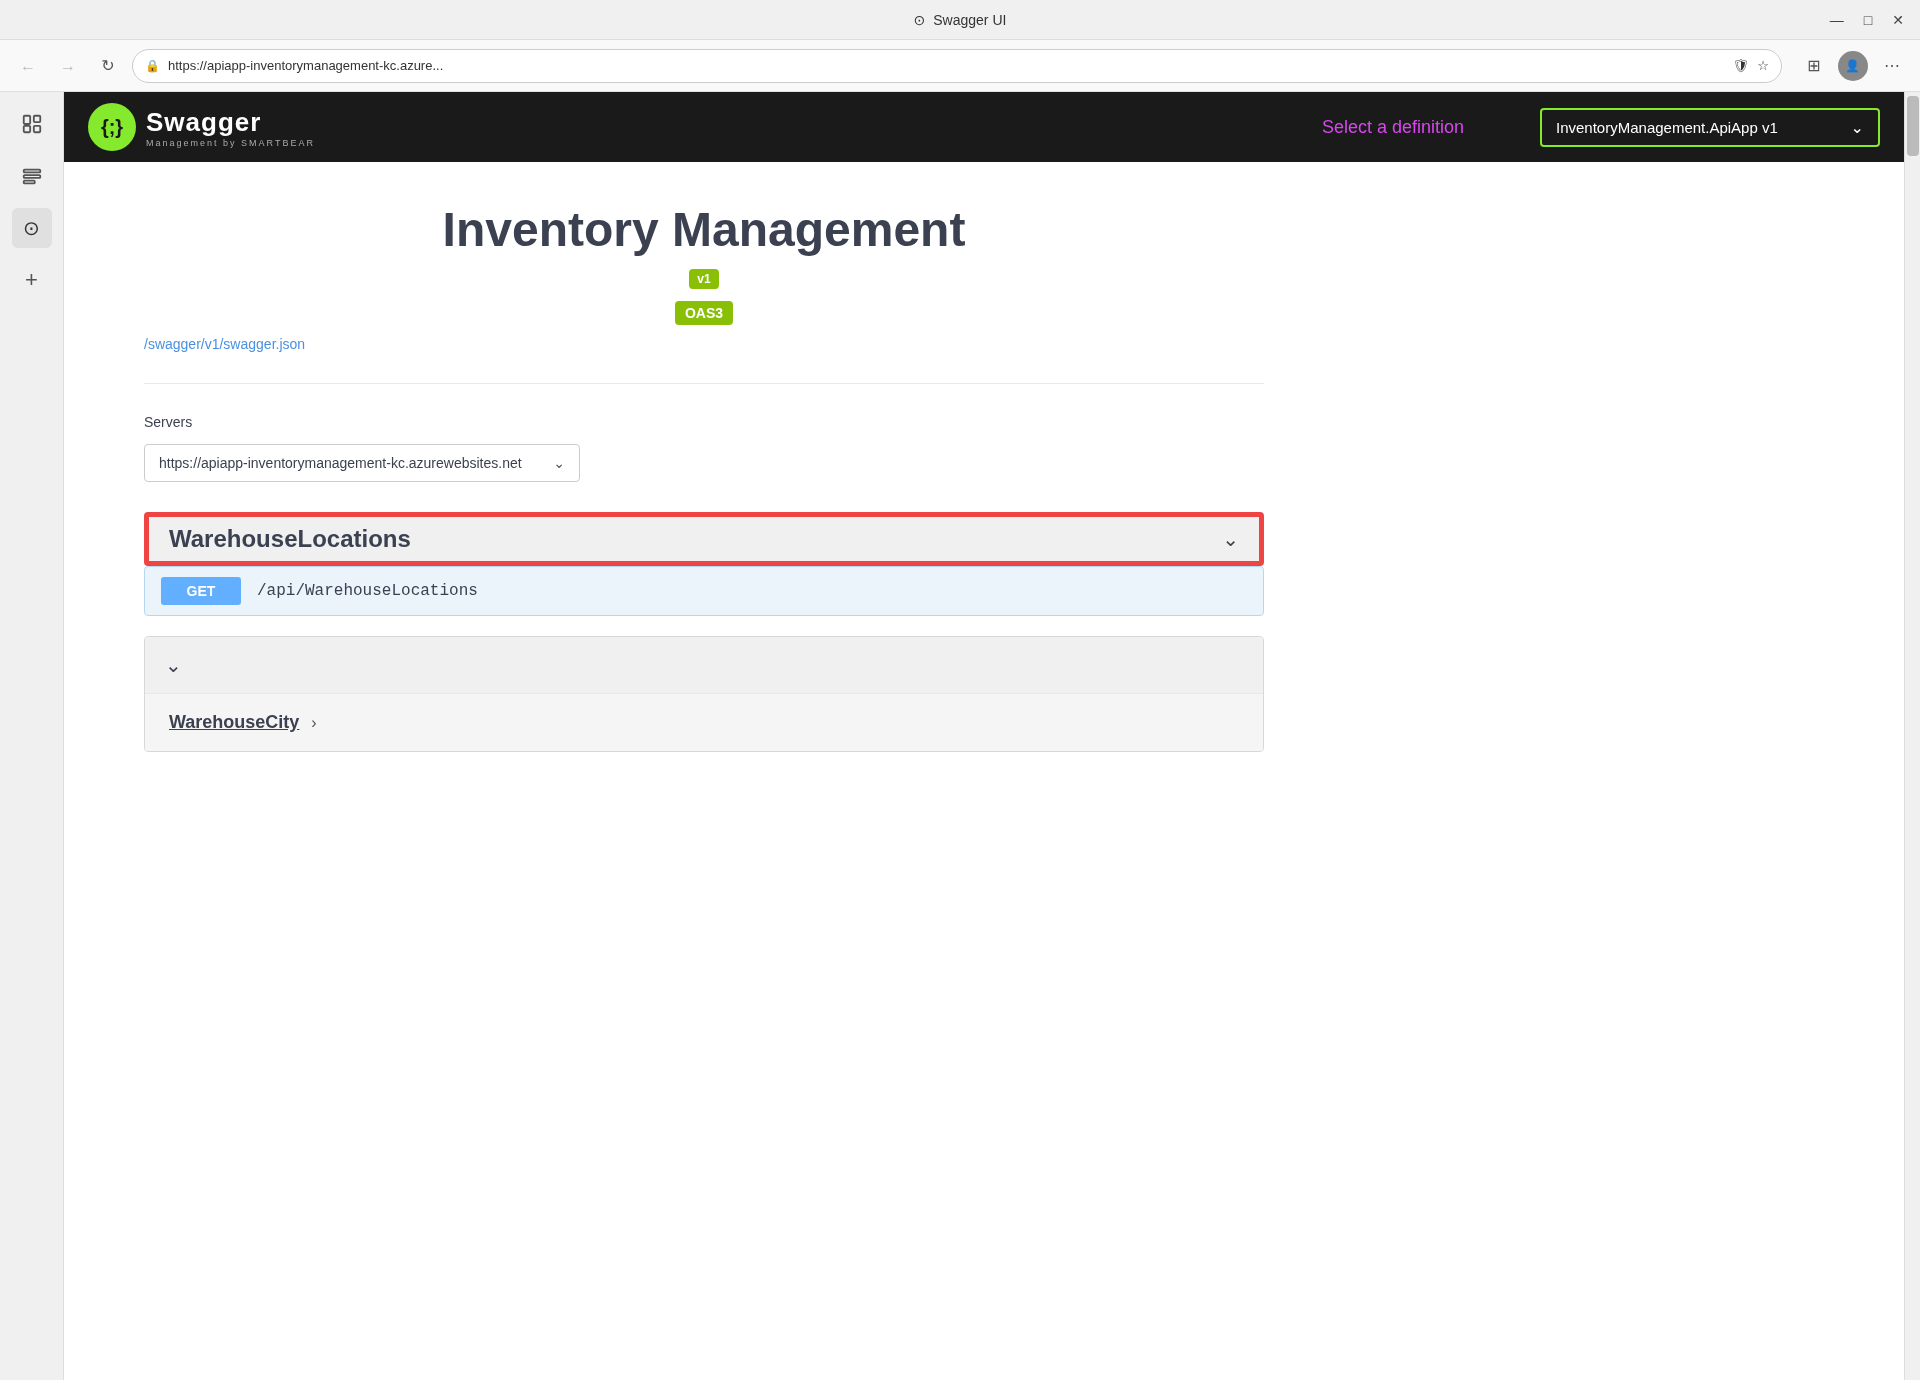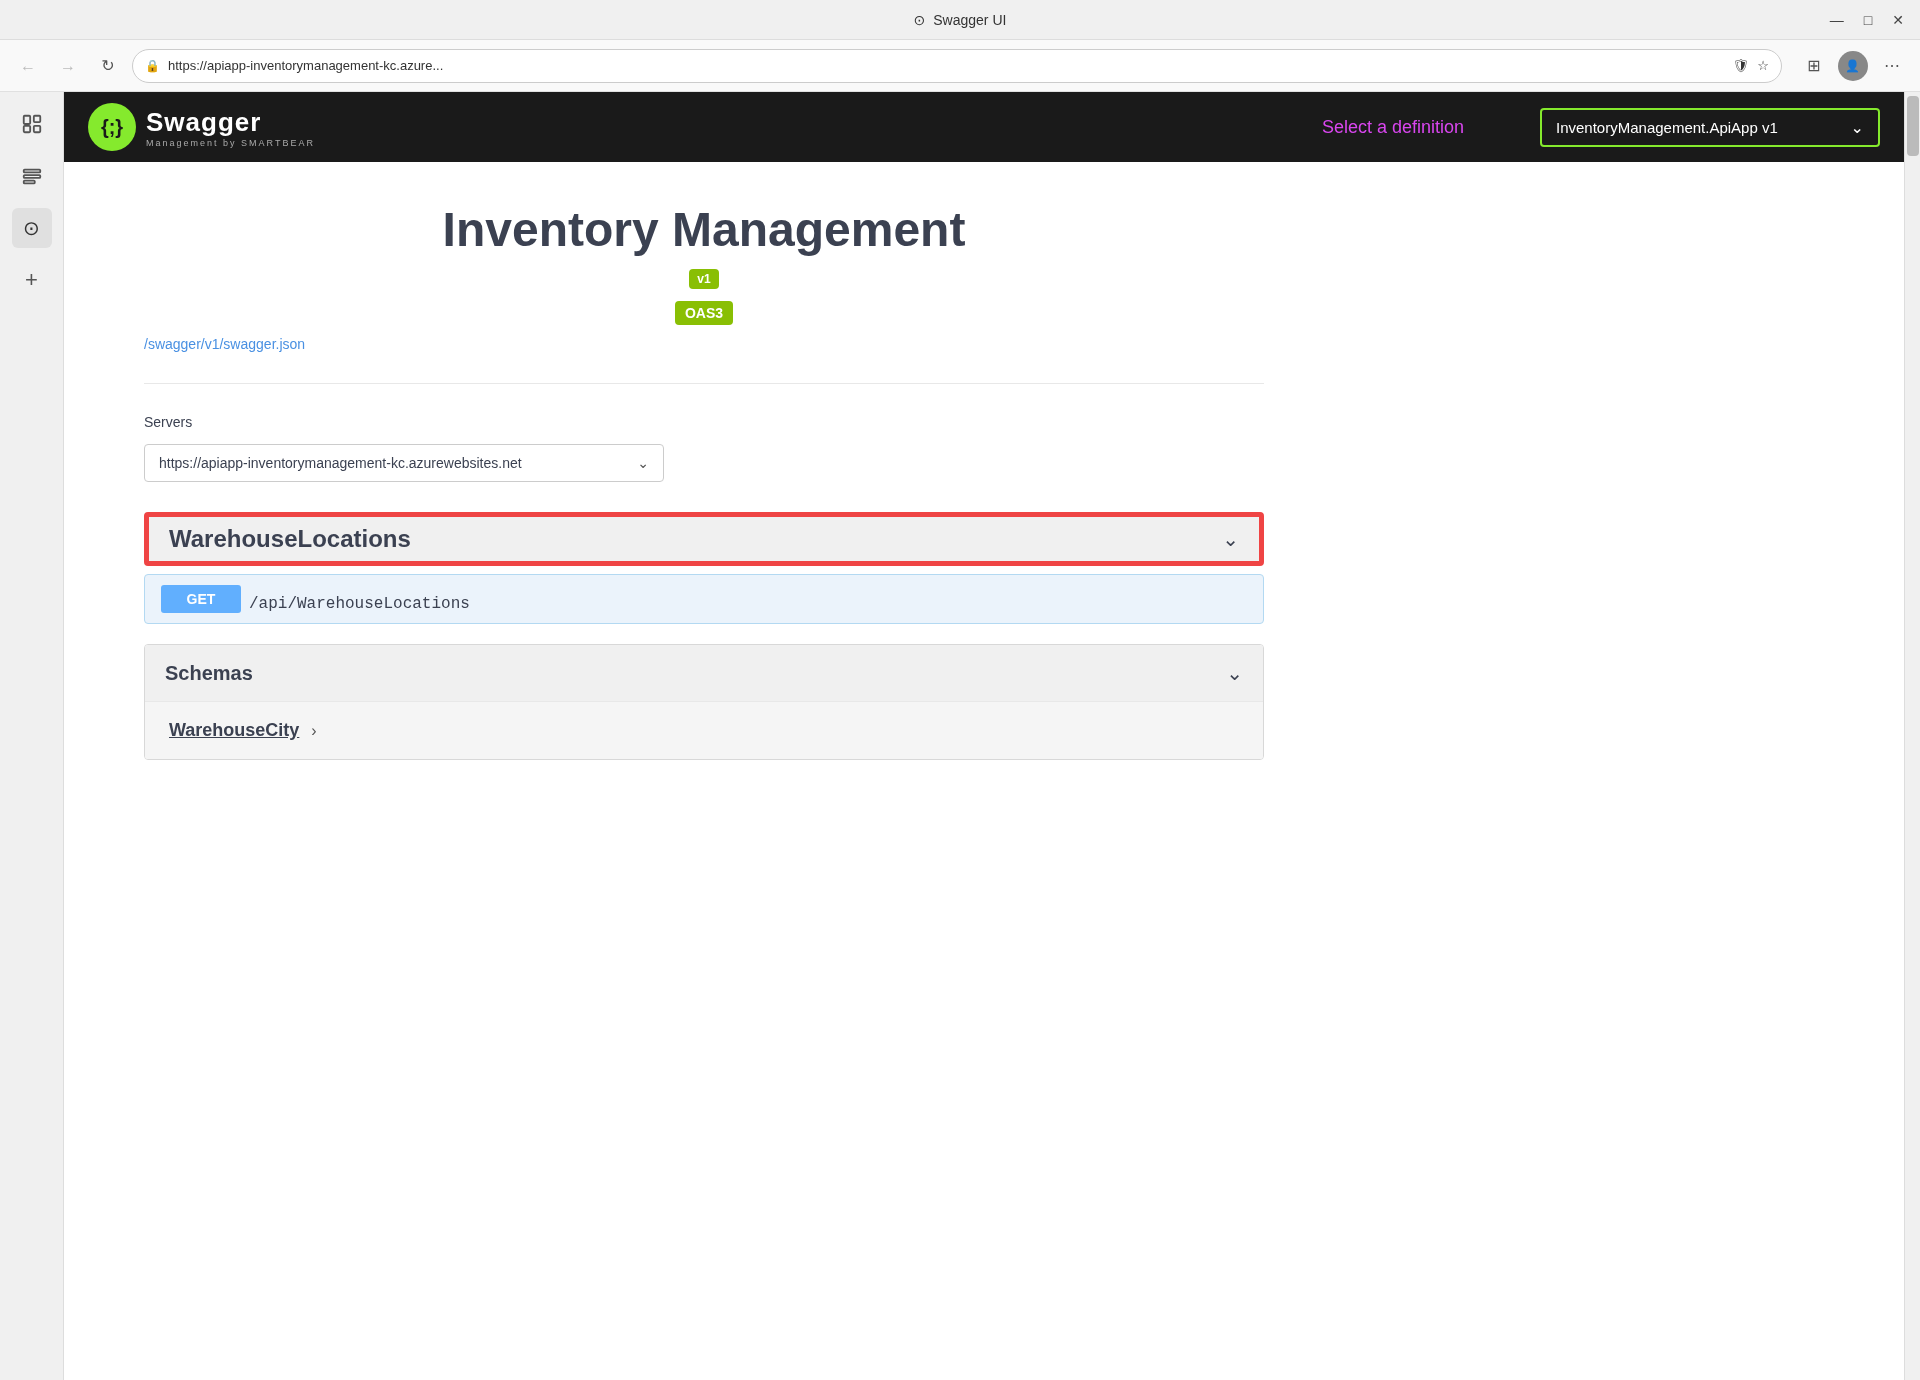--- a/index.html
+++ b/index.html
@@ -268,21 +268,21 @@
       font-size: 14px;
       color: #3b4151;
       margin-bottom: 14px;
     }
     .servers-dropdown {
       display: flex;
       align-items: center;
       border: 1px solid #ccc;
       border-radius: 4px;
       padding: 10px 14px;
-      width: 520px;
+      width: 436px;
       cursor: pointer;
       background: #fff;
       gap: 8px;
     }
     .servers-dropdown-text {
       flex: 1;
       font-size: 14px;
       color: #3b4151;
     }
     .servers-dropdown-arrow {
@@ -312,28 +312,27 @@
       flex: 1;
     }
     .section-chevron {
       font-size: 20px;
       color: #3b4151;
     }
 
     
     .endpoint-row {
       display: flex;
-      align-items: flex-end;
+      align-items: center;
       border: 1px solid #b3d9f2;
       border-radius: 4px;
       background: #ebf3fb;
       padding: 10px 16px;
-      margin-top: 8px;
-      cursor: pointer;
-      gap: 8px;
+      cursor: pointer;
+      gap: 16px;
     }
     .http-method {
       background: #61affe;
       color: #fff;
       font-size: 14px;
       font-weight: bold;
       padding: 6px 16px;
       border-radius: 3px;
       min-width: 80px;
       text-align: center;
@@ -518,21 +517,20 @@
           <span class="section-chevron">⌄</span>
         </div>
         <div class="endpoint-row">
           <span class="http-method">GET</span>
           <span class="endpoint-path">/api/WarehouseLocations</span>
         </div>
       </div>
 
       <div class="schemas-section">
         <div class="schemas-header">
-          <span class="schemas-title">Schemas</span>
           <span class="schemas-chevron">⌄</span>
         </div>
         <div class="schema-item">
           <span class="schema-name">WarehouseCity</span>
           <span class="schema-arrow">›</span>
         </div>
       </div>
 
     </div>
   </div>

